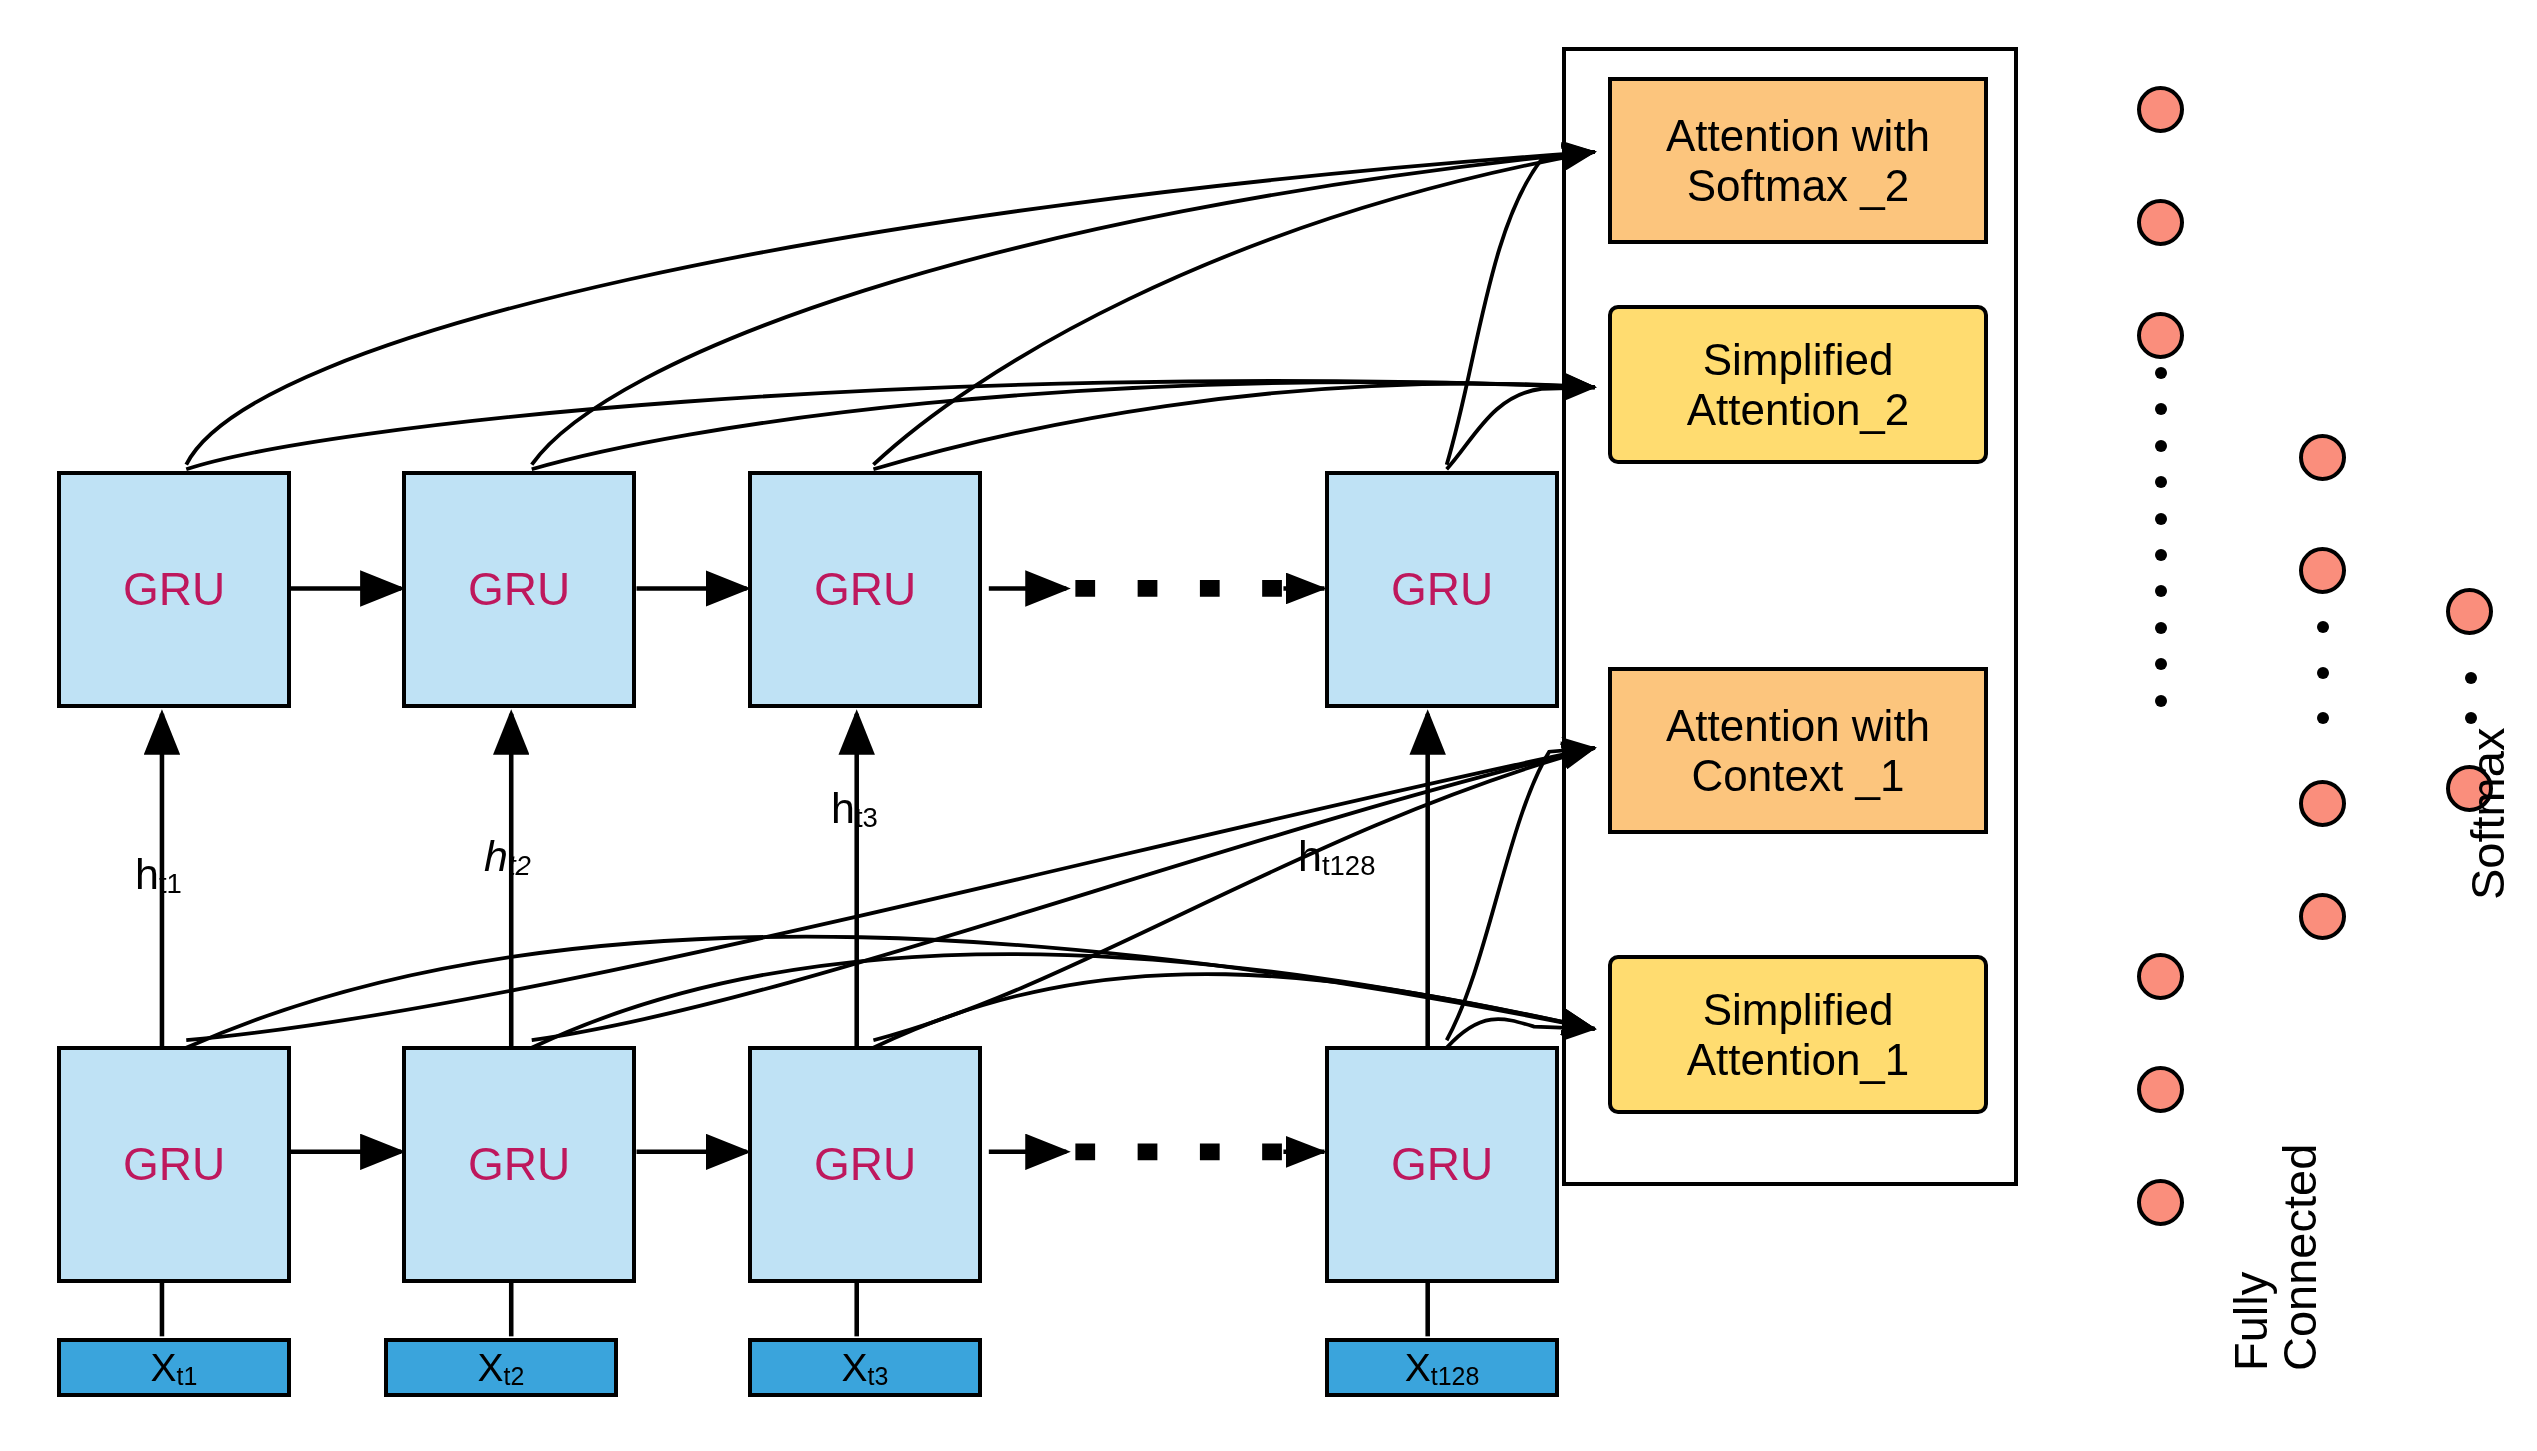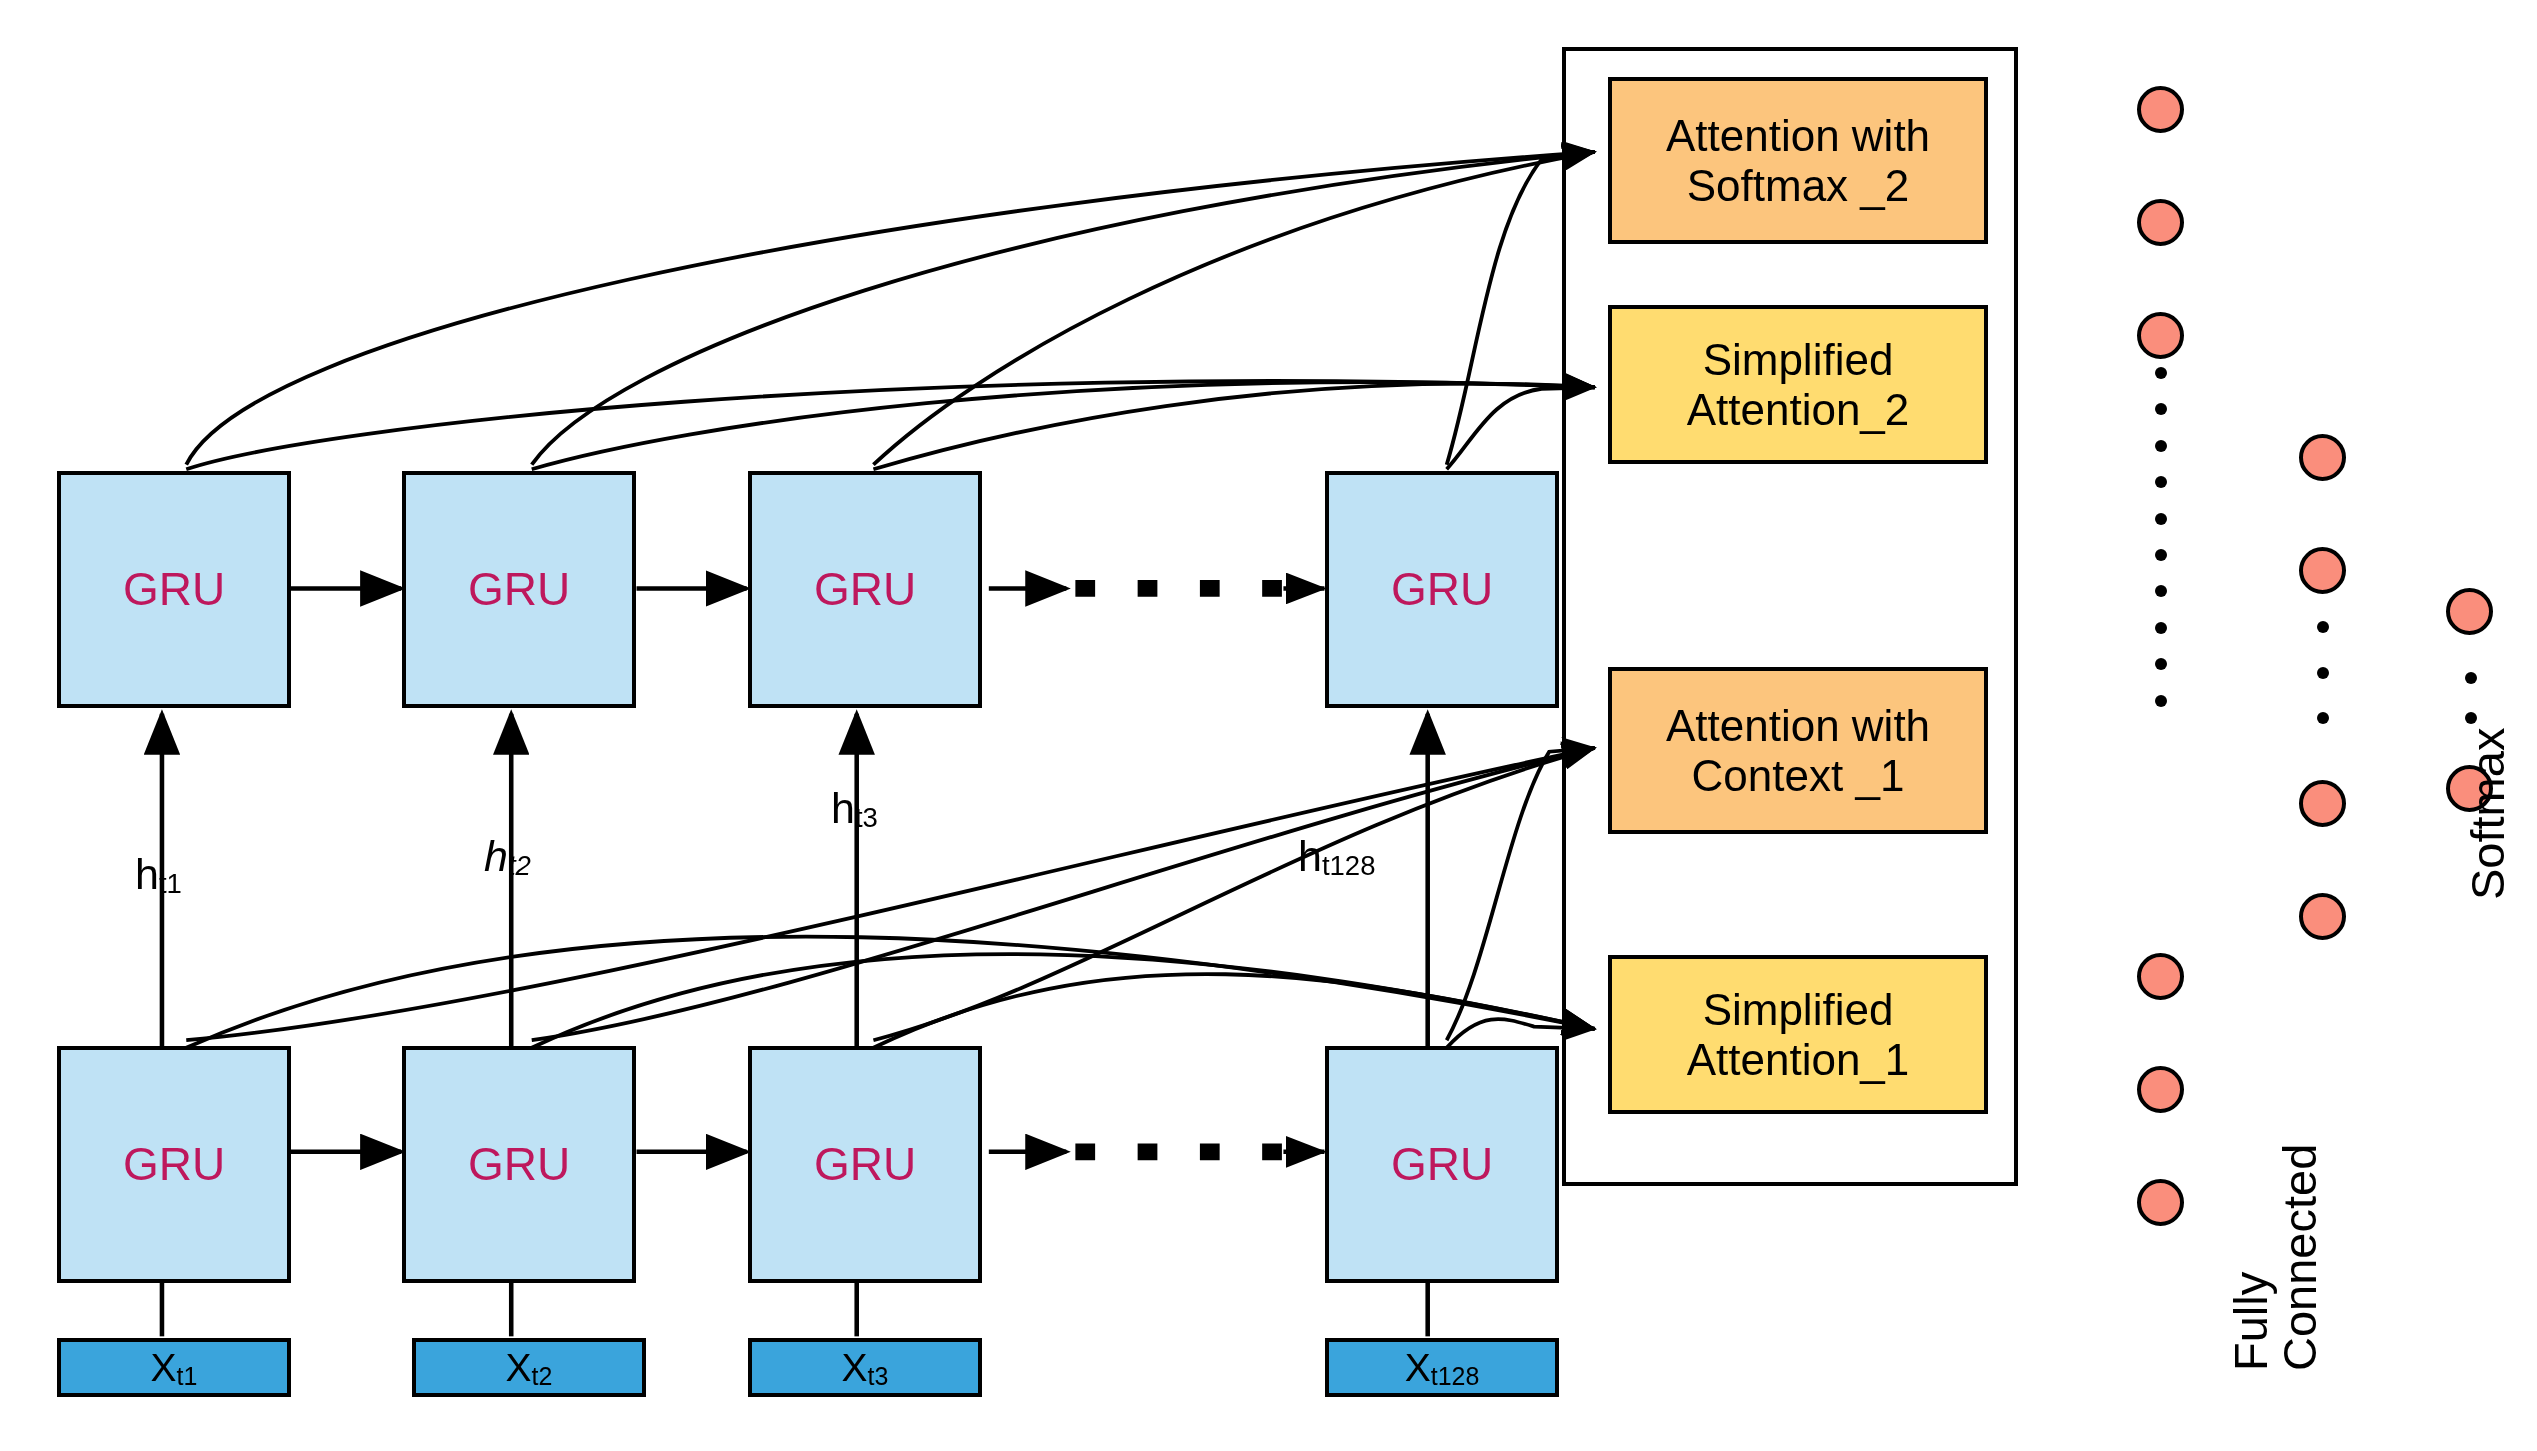--- a/index.html
+++ b/index.html
@@ -47,20 +47,21 @@
   .attn-ctx-box {
     background: #fcc57d;
     font-size: 44px;
     color: #000;
     justify-content: center;
   }
   .attn-simple-box {
     background: #ffdc70;
     font-size: 44px;
     color: #000;
+    border-radius: 10px;
   }
   .outer-frame {
     position: absolute;
     box-sizing: border-box;
     border: 4.6px solid #000000;
     background: transparent;
   }
   .h-label {
     position: absolute;
     font-size: 43px;
@@ -230,21 +231,21 @@
   <div class="node-box gru-box" style="left:748px; top:1046px; width:234px; height:237px;">
     <span>GRU</span>
   </div>
   <div class="node-box gru-box" style="left:1325px; top:1046px; width:234px; height:237px;">
     <span>GRU</span>
   </div>
 
   <div class="node-box input-box" style="left:57px;  top:1338px; width:234px; height:59px;">
     <span><span>X</span><sub>t1</sub></span>
   </div>
-  <div class="node-box input-box" style="left:412px; top:1338px; width:234px; height:59px;">
+  <div class="node-box input-box" style="left:384px; top:1338px; width:234px; height:59px;">
     <span><span>X</span><sub>t2</sub></span>
   </div>
   <div class="node-box input-box" style="left:748px; top:1338px; width:234px; height:59px;">
     <span><span>X</span><sub>t3</sub></span>
   </div>
   <div class="node-box input-box" style="left:1325px; top:1338px; width:234px; height:59px;">
     <span><span>X</span><sub>t128</sub></span>
   </div>
 
   <div class="h-label" style="left:135px; top:850px;">

